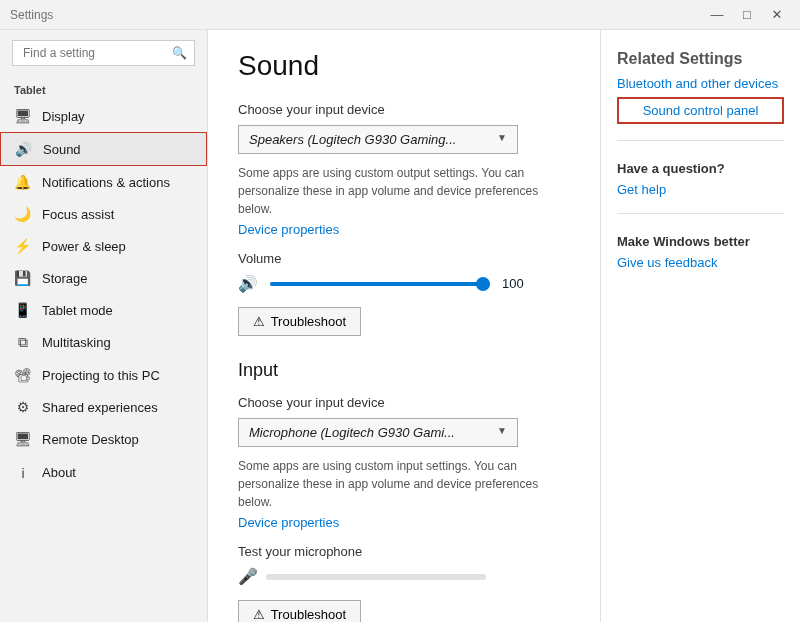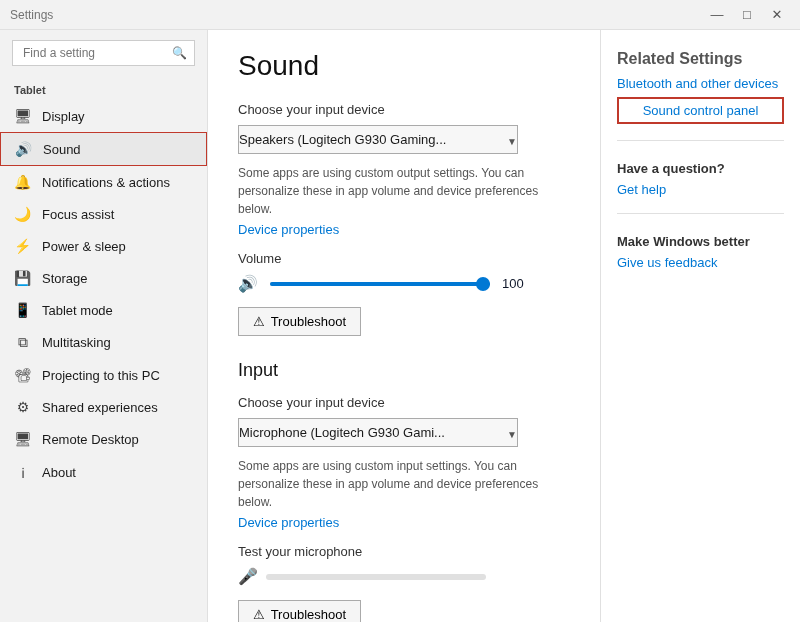--- a/index.html
+++ b/index.html
@@ -83,26 +83,27 @@
       flex: 1;
       background: white;
       overflow-y: auto;
       padding: 20px 30px 20px 30px;
     }
     .page-title {
       font-size: 28px; font-weight: 300; color: #111; margin-bottom: 20px;
     }
     .section-label { font-size: 13px; color: #333; margin-bottom: 8px; }
     .dropdown-select {
-      display: flex; align-items: flex-end; justify-content: space-between;
+      display: flex; align-items: flex-start; justify-content: space-between;
       border: 1px solid #aaa; background: #f7f7f7;
-      padding: 6px 0;
+      padding: 6px 10px;
       width: 280px;
       cursor: pointer;
       font-size: 13px;
+      font-style: italic;
     }
     .dropdown-select .arrow { font-size: 10px; color: #555; }
     .description-text { font-size: 12px; color: #555; margin: 10px 0 4px 0; max-width: 380px; line-height: 1.5; }
     .link-text { color: #0078d4; font-size: 13px; cursor: pointer; text-decoration: none; }
     .volume-section { margin-top: 14px; }
     .volume-label { font-size: 13px; color: #333; margin-bottom: 8px; }
     .volume-row { display: flex; align-items: center; gap: 12px; }
     .volume-icon { font-size: 16px; color: #444; }
     .volume-slider {
       width: 220px; height: 4px; background: #ccc; position: relative; border-radius: 2px;

